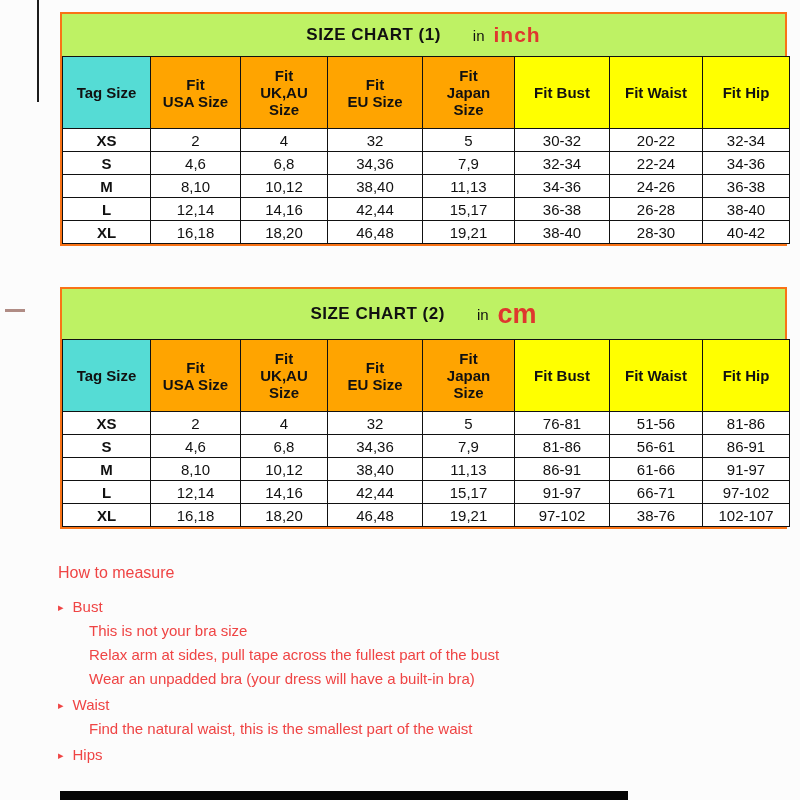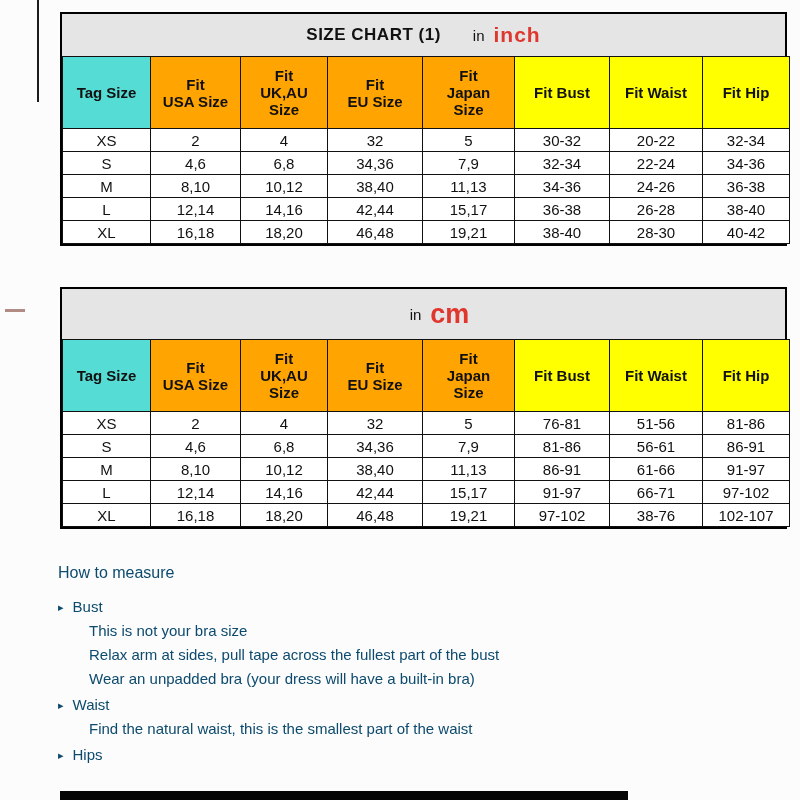--- a/index.html
+++ b/index.html
@@ -6,40 +6,40 @@
   html,body{width:800px;height:800px}
   body{font-family:"Liberation Sans",sans-serif;background:#fff}
   .canvas{position:relative;width:800px;height:800px;background:#fcfcfc;overflow:hidden;color:#111}
 
   
   .left-line{position:absolute;left:37px;top:0;width:2px;height:102px;background:#1c1c1c}
   .left-dash{position:absolute;left:5px;top:309px;width:20px;height:3px;background:#b08c85}
   .bottom-bar{position:absolute;left:60px;top:791px;width:568px;height:9px;background:#050505}
 
   
-  .chart-box{position:absolute;left:60px;width:727px;border:2px solid #000000;background:#e5e5e5}
+  .chart-box{position:absolute;left:60px;width:727px;border:2px solid #f97316;background:#bef264}
   #chart1{top:12px}
   #chart2{top:287px}
   .chart-title{display:flex;align-items:center;justify-content:center}
   #chart1 .chart-title{height:42px}
   #chart2 .chart-title{height:50px}
   .t-main{font-weight:bold;font-size:17px;letter-spacing:.5px}
   .t-in{font-weight:normal;font-size:15px;margin-left:32px}
   .unit{font-weight:bold;margin-left:9px}
   #chart1 .unit{font-size:21px;letter-spacing:1px}
   #chart2 .unit{font-size:27px}
 
   table.size-table{width:100%;border-collapse:collapse;table-layout:fixed}
   .size-table th,.size-table td{border:1px solid #111;text-align:center;vertical-align:middle}
   .size-table th{font-size:15px;font-weight:bold;white-space:pre-line;line-height:17px;height:72px;padding:2px 1px}
   .size-table td{font-size:15px;height:23px;font-weight:normal;background:#fff}
-  .size-table td:first-child{font-weight:normal}
+  .size-table td:first-child{font-weight:bold}
 
   
-  .measure{position:absolute;left:58px;top:563px;width:738px;color:#0c4a6e}
+  .measure{position:absolute;left:58px;top:563px;width:738px;color:#ef4444}
   .measure-title{font-size:16px;line-height:20px;margin-bottom:12px}
   .m-section{margin:2px 0}
   .m-heading{display:flex;align-items:center;gap:9px;line-height:24px;font-size:15px}
   .m-bullet{font-size:11px;line-height:24px}
   .m-line{margin-left:31px;line-height:24px;font-size:15px;white-space:nowrap}
 </style>
 </head>
 <body>
 
 <div class="canvas">
@@ -132,20 +132,21 @@
             <td>38-40</td>
             <td>28-30</td>
             <td>40-42</td>
           </tr>
         </tbody>
     </table>
   </section>
 
   <section class="chart-box" id="chart2">
     <div class="chart-title">
+      <span class="t-main">SIZE CHART (2)</span>
       <span class="t-in">in</span>
       <span class="unit" style="color: rgb(223, 55, 46);">cm</span>
     </div>
     <table class="size-table">
       <colgroup>
         <col style="width:88px">
           <col style="width:90px">
           <col style="width:87px">
           <col style="width:95px">
         <col style="width:92px">

